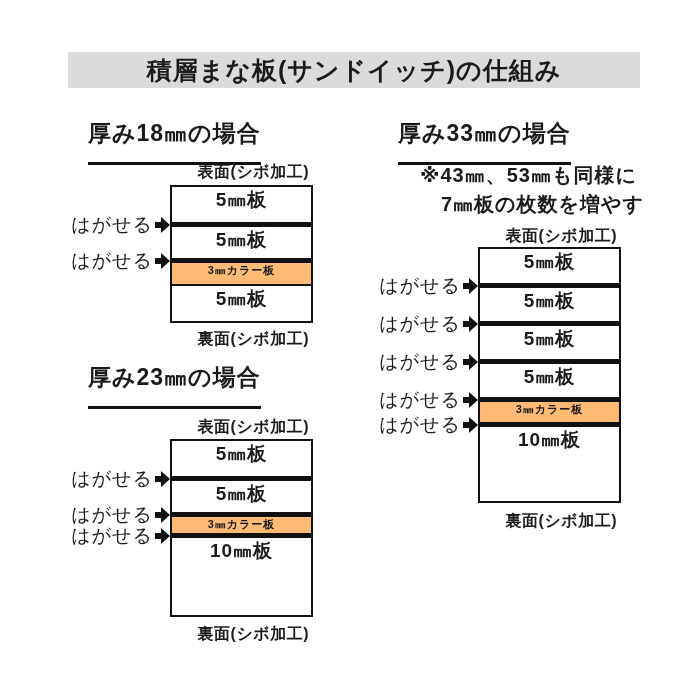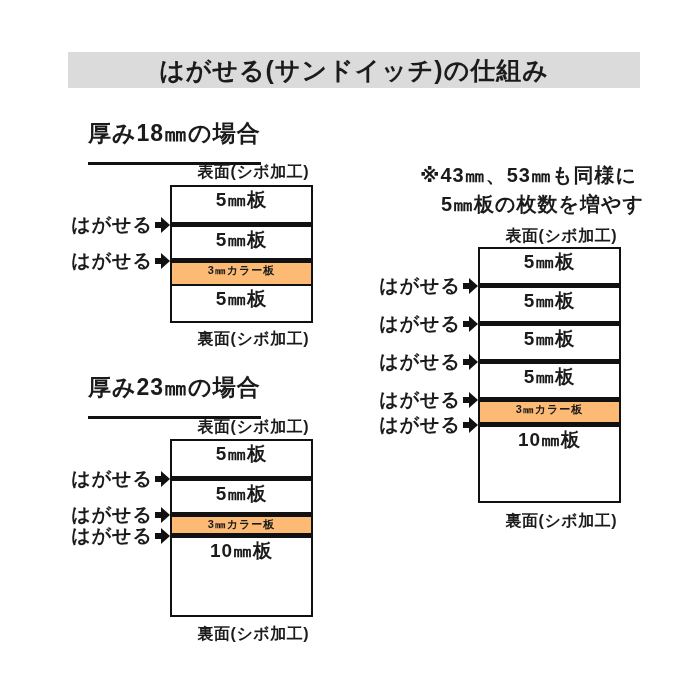--- a/index.html
+++ b/index.html
@@ -30,36 +30,36 @@
     font-size:19px;font-weight:600;letter-spacing:1px;background:#fff;
   }
   .layer.color{background:#fdba74;font-size:11px;}
   .h35{height:35px}.h34{height:34px}.h33{height:33px}.h31{height:31px}
   .h21{height:21px}.h20{height:20px}.h16{height:16px}.h77{height:77px}.h74{height:74px}
   .sep{position:relative;height:5px;background:#111;}
   .sep.thin{height:2px;}
   .peel-tag{
     position:absolute;right:calc(100% + 2px);top:50%;transform:translateY(-50%);
     display:flex;align-items:center;white-space:nowrap;
-    font-size:19px;font-weight:700;letter-spacing:1px;color:#1b1b1b;
+    font-size:19px;font-weight:400;letter-spacing:1px;color:#1b1b1b;
   }
   .arrow{display:inline-block;position:relative;width:15px;height:16px;margin-left:2px;}
   .arrow::before{content:"";position:absolute;left:0;top:5px;width:7px;height:6px;background:#111;}
   .arrow::after{
     content:"";position:absolute;left:6px;top:0;width:0;height:0;
     border-top:8px solid transparent;border-bottom:8px solid transparent;border-left:9px solid #111;
   }
 </style>
 </head>
 <body>
 
 <div class="page">
 
   <div class="banner">
-    <span>はがせる(サンドイッチ)の仕組み</span>
+    <span>積層まな板(サンドイッチ)の仕組み</span>
   </div>
 
   <div class="heading" style="left:88px;top:120px;">厚み18㎜の場合</div>
   <div class="surf" style="left:170px;top:162px;">表面(シボ加工)</div>
 
   <div class="box" style="left:170px;top:185px;">
     <div class="layer h35">
       <span>5㎜板</span>
     </div>
     <div class="sep">
@@ -81,21 +81,21 @@
       <span>3㎜カラー板</span>
     </div>
     <div class="sep thin"></div>
     <div class="layer h35">
       <span>5㎜板</span>
     </div>
   </div>
 
   <div class="surf" style="left:170px;top:329px;">裏面(シボ加工)</div>
 
-  <div class="heading" style="left:88px;top:374px;">厚み23㎜の場合</div>
+  <div class="heading" style="left:88px;top:364px;">厚み23㎜の場合</div>
   <div class="surf" style="left:170px;top:417px;">表面(シボ加工)</div>
 
   <div class="box" style="left:170px;top:439px;">
     <div class="layer h35">
       <span>5㎜板</span>
     </div>
     <div class="sep">
       <span class="peel-tag">
         <span>はがせる</span>
         <span class="arrow"></span>
@@ -119,23 +119,24 @@
         <span class="arrow"></span>
       </span>
     </div>
     <div class="layer h77">
       <span>10㎜板</span>
     </div>
   </div>
 
   <div class="surf" style="left:170px;top:624px;">裏面(シボ加工)</div>
 
+  <div class="heading" style="left:398px;top:120px;">厚み33㎜の場合</div>
   <div class="note" style="left:420px;top:161px;">
     <div>※43㎜、53㎜も同様に</div>
-    <div class="line2">5㎜板の枚数を増やす</div>
+    <div class="line2">7㎜板の枚数を増やす</div>
   </div>
   <div class="surf" style="left:478px;top:226px;">表面(シボ加工)</div>
 
   <div class="box" style="left:478px;top:247px;">
     <div class="layer h34">
       <span>5㎜板</span>
     </div>
     <div class="sep">
       <span class="peel-tag">
         <span>はがせる</span>

